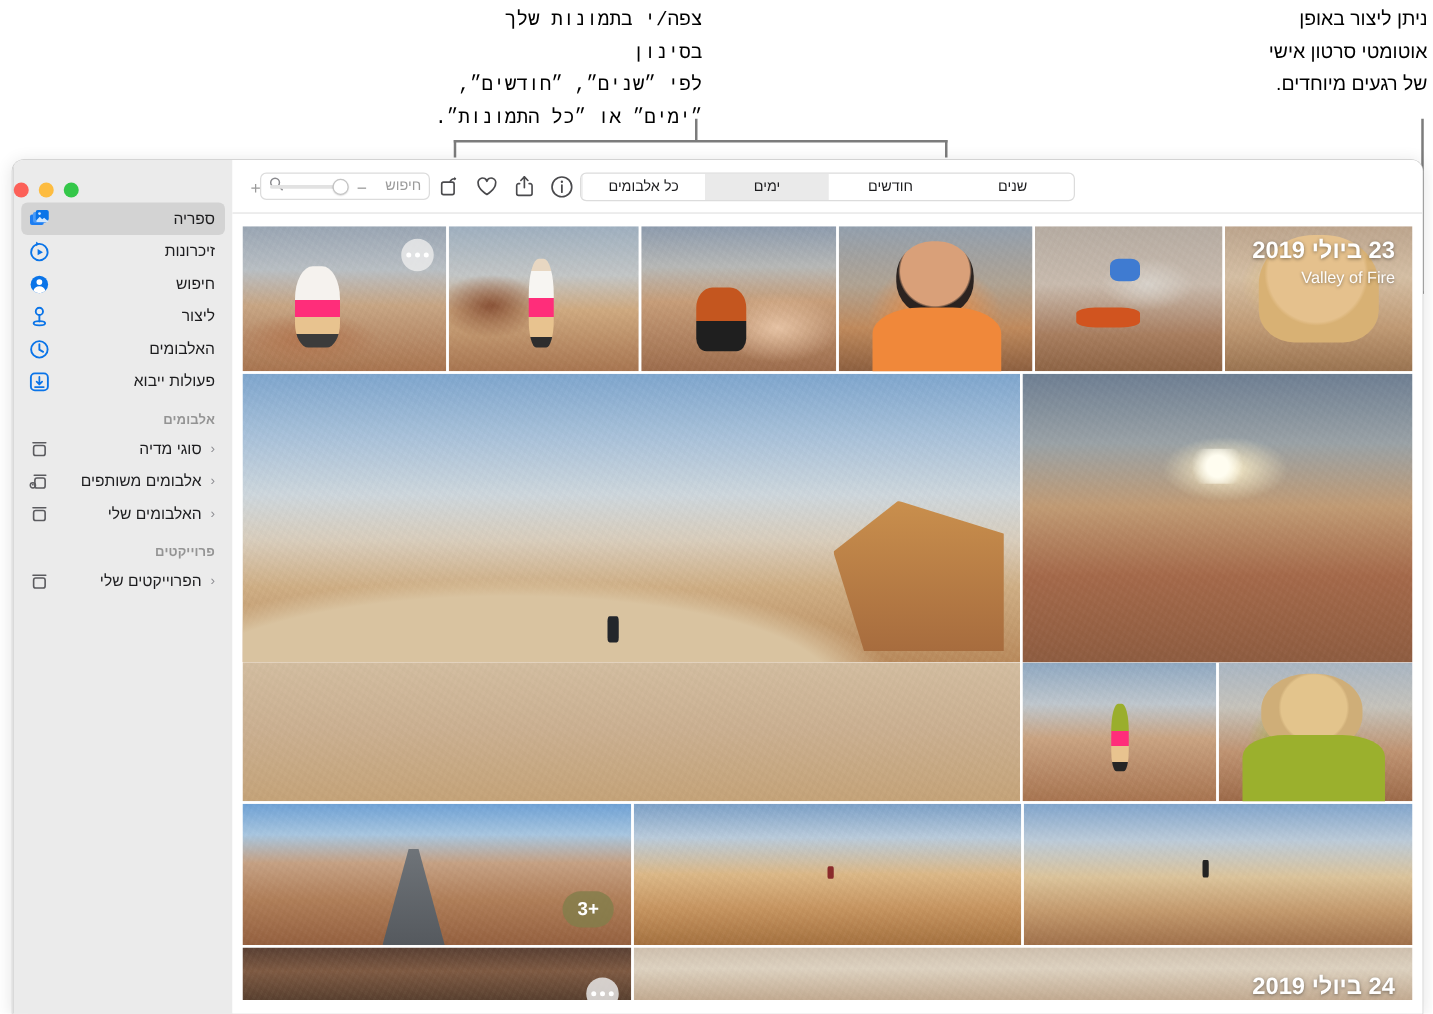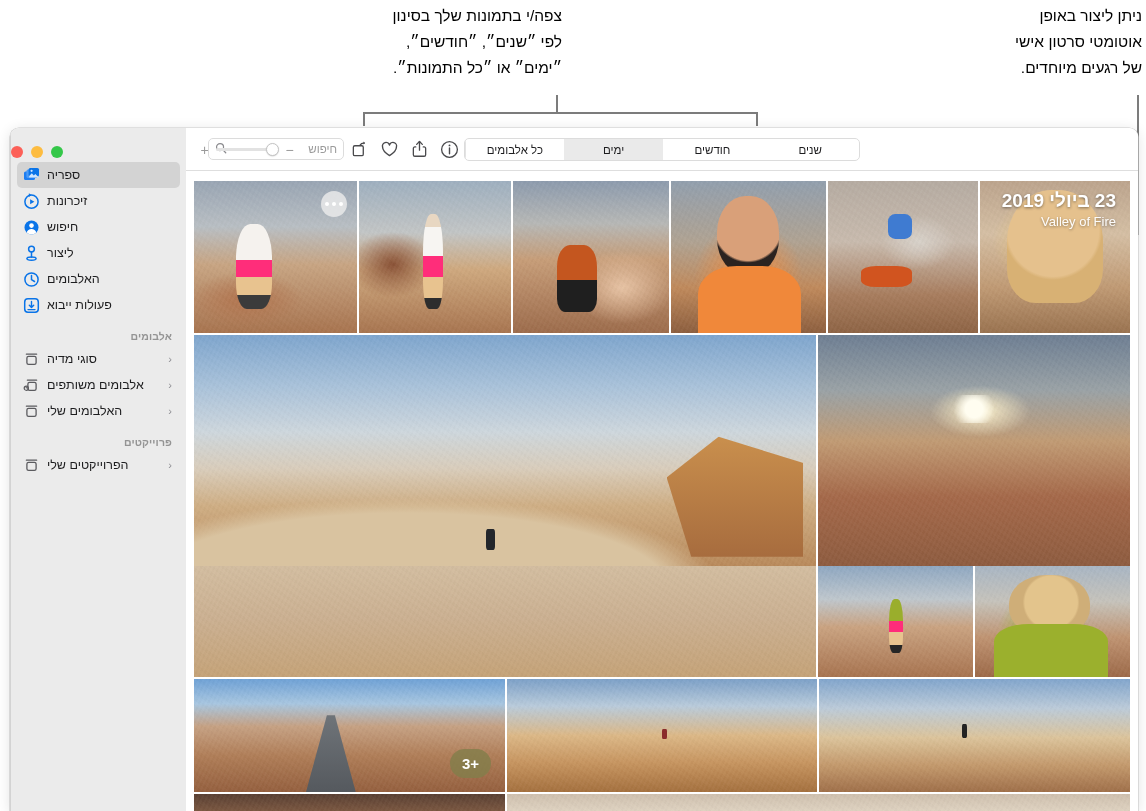--- a/index.html
+++ b/index.html
@@ -16,21 +16,21 @@
   .callout {
     position: absolute;
     color: #000;
     font-size: 15.5px;
     line-height: 26px;
     text-align: right;
     direction: rtl;
     white-space: pre-line;
     letter-spacing: 0px;
   }
-  #callout-left  { left: 340px; top: 3px;  width: 222px; }
+  #callout-left  { left: 340px; top: 3px;  width: 222px; font-family: Liberation Mono, monospace; }
   #callout-right { left: 930px; top: 3px;  width: 212px; }
 
   .leader { position: absolute; background: #7c7c7c; }
 
   
   #lead-left-stem  { left: 556px; top: 95px;  width: 2px;  height: 18px; }
   #lead-left-bar   { left: 363px; top: 112px; width: 395px; height: 2px; }
   #lead-left-tick-l{ left: 363px; top: 112px; width: 2px;  height: 14px; }
   #lead-left-tick-r{ left: 756px; top: 112px; width: 2px;  height: 14px; }
 
@@ -78,21 +78,21 @@
   .sb-item {
     display: flex; flex-direction: row-reverse; align-items: center;
     gap: 7px; height: 26px; padding: 0 8px 0 6px;
     border-radius: 5px; font-size: 12.5px; color: #1d1d1f;
     cursor: default; position: relative;
   }
   .sb-item.selected { background: #d3d3d3; }
   .sb-icon { width: 17px; height: 17px; flex: 0 0 17px;
              display:flex; align-items:center; justify-content:center; }
   .sb-icon svg { display:block; }
-  .sb-label { flex: 1 1 auto; text-align: left; white-space: nowrap; }
+  .sb-label { flex: 1 1 auto; text-align: right; white-space: nowrap; }
   .sb-chev { color:#8e8e93; font-size: 11px; line-height:1;
              flex: 0 0 auto; margin-right: 0; }
 
   
   #main { flex: 1 1 auto; display: flex; flex-direction: column; min-width: 0; }
 
   #toolbar {
     height: 43px; flex: 0 0 43px;
     background: #ffffff;
     border-bottom: 0.6px solid #dedede;
@@ -445,21 +445,21 @@
           <div id="slider">
             <div class="track"></div>
             <div class="knob"></div>
           </div>
           <span class="zoom-sign">−</span>
         </div>
       </div>
 
       <div id="grid">
 
-        <div class="row" style="height:152px">
+        <div class="row" style="height:116px">
           <div class="cell" style="flex:130">
             <div class="ph p-desert-sit"></div>
               <div class="noise"></div>
             <div class="figure" style="left:26%;top:28%;width:22%;height:56%;background:linear-gradient(#f5f2ee 0 42%,#ff2d7a 42% 62%,#e8c38f 62% 84%,#3b3b3b 84% 100%)"></div>
             <div class="badge-more">
               <i></i>
                 <i></i>
                 <i></i>
             </div>
           </div>

